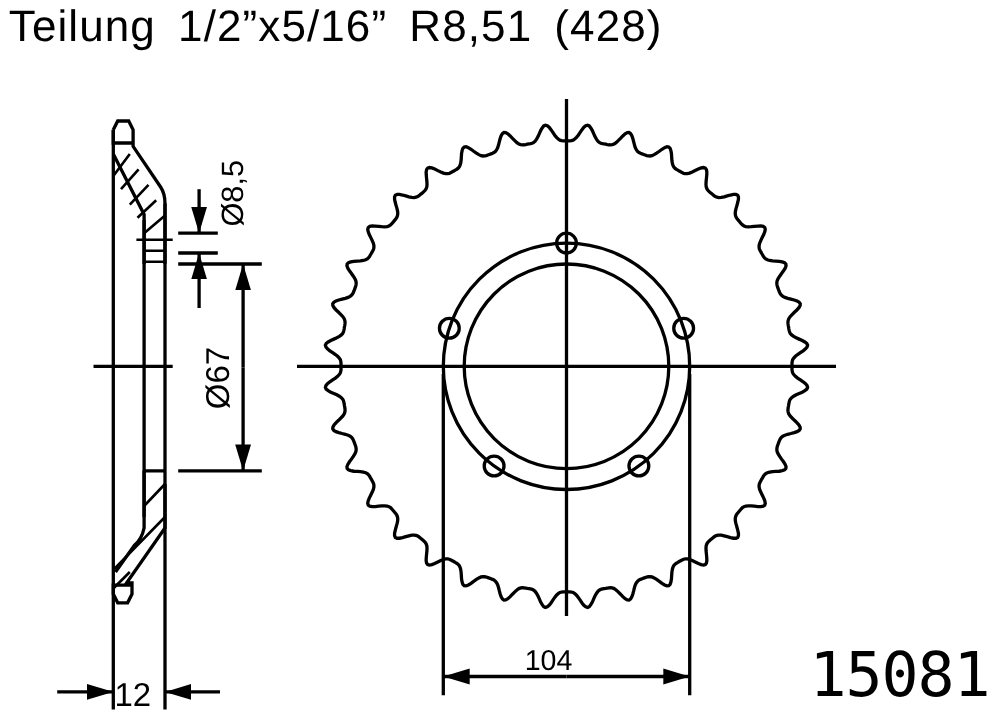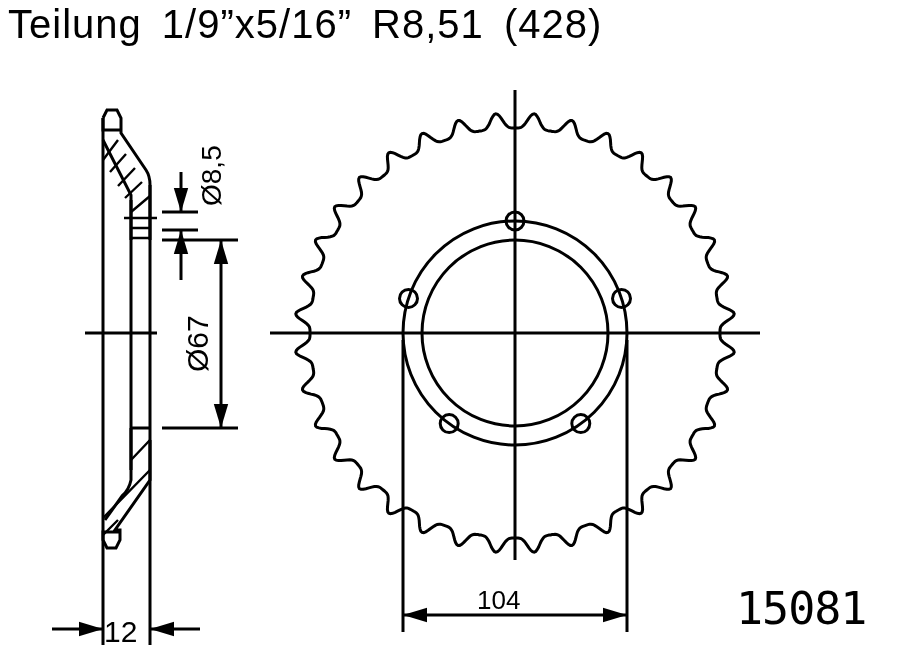--- a/index.html
+++ b/index.html
@@ -6,34 +6,34 @@
   #canvas { position: relative; width: 902px; height: 656px; overflow: hidden; background: #ffffff; }
   .title {
     position: absolute; left: 8px; top: 2px;
     font-family: "Liberation Sans", sans-serif;
     font-size: 40px; letter-spacing: 1px; word-spacing: 8px;
     color: #000; white-space: pre;
   }
   .partno {
     position: absolute; left: 736px; top: 582px;
     font-family: "DejaVu Sans Mono", monospace;
-    font-size: 45px; font-weight: normal; color: #000; letter-spacing: -1px;
+    font-size: 56px; font-weight: normal; color: #000; letter-spacing: -1px;
   }
   svg { position: absolute; left: 0; top: 0; }
   .ln { stroke: #000; stroke-width: 3; fill: none; }
   .thin { stroke: #000; stroke-width: 2.4; fill: none; }
   .dimtext {
     font-family: "Liberation Sans", sans-serif; fill: #000;
   }
 </style>
 </head>
 <body>
 
 <div id="canvas">
-  <div class="title">Teilung 1/9”x5/16” R8,51 (428)</div>
+  <div class="title">Teilung 1/2”x5/16” R8,51 (428)</div>
 
   <svg width="902" height="656" viewBox="0 0 902 656">
     <defs>
       <marker id="arr" viewBox="0 0 10 10" refX="10" refY="5" markerWidth="8" markerHeight="8" orient="auto-start-reverse">
         <path d="M0,2 L10,5 L0,8 z" fill="#000"></path>
       </marker>
     </defs>
 
     <g>
 

